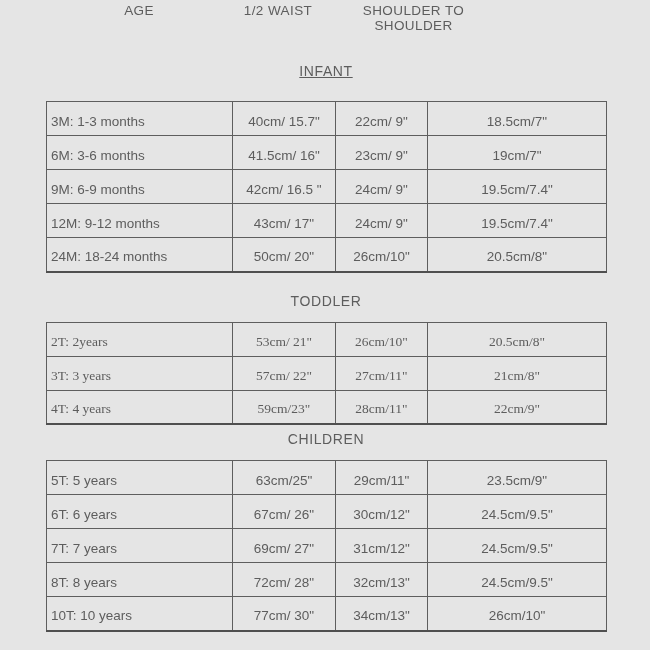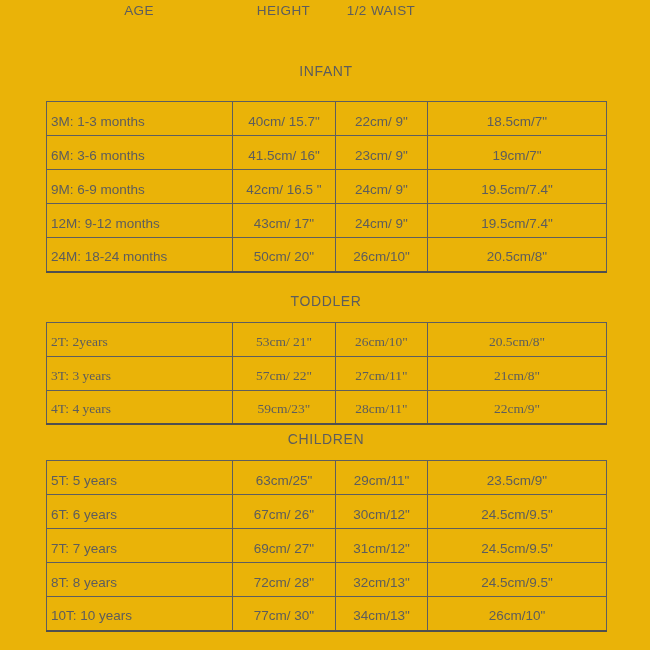--- a/index.html
+++ b/index.html
@@ -1,21 +1,21 @@
 <!DOCTYPE html>
 <html><head>
 <meta charset="utf-8">
 <style>
   * { margin: 0; padding: 0; box-sizing: border-box; }
   html, body { background: #ffffff; }
   .page {
     position: relative;
     width: 650px;
     height: 650px;
-    background: #eab308;
+    background: #e5e5e5;
     font-family: "Liberation Sans", sans-serif;
     color: #595959;
     overflow: hidden;
   }
   .content {
     width: 560px;
     margin-left: 46px;
   }
   
   .header-row {
@@ -30,21 +30,21 @@
   .hc-height   { width: 103px; }
   .hc-waist    { width: 92px;  }
   .hc-shoulder { width: 179px; }
 
   .section-title {
     text-align: center;
     font-size: 14px;
     letter-spacing: 0.6px;
     color: #5d5d5d;
   }
-  .t-infant   { margin-top: 45px; }
+  .t-infant   { margin-top: 30px; text-decoration: underline; }
   .t-toddler  { margin-top: 20px; }
   .t-children { margin-top: 6px; }
 
   table.size-table {
     border-collapse: collapse;
     table-layout: fixed;
     width: 560px;
     border: 1px solid #4f4f4f;
     border-bottom-width: 2px;
   }
@@ -72,22 +72,22 @@
   td.cell-val { text-align: center; }
 </style>
 </head>
 <body>
 
 <div class="page">
   <div class="content">
 
     <div class="header-row">
       <div class="header-cell hc-age">AGE</div>
-      <div class="header-cell hc-height">HEIGHT</div>
       <div class="header-cell hc-waist">1/2 WAIST</div>
+      <div class="header-cell hc-shoulder">SHOULDER TO SHOULDER</div>
     </div>
 
     <div class="section-title t-infant">INFANT</div>
     <table class="size-table tbl-infant">
       <colgroup>
         <col class="c-age">
           <col class="c-height">
           <col class="c-waist">
           <col class="c-shoulder">
       </colgroup>

